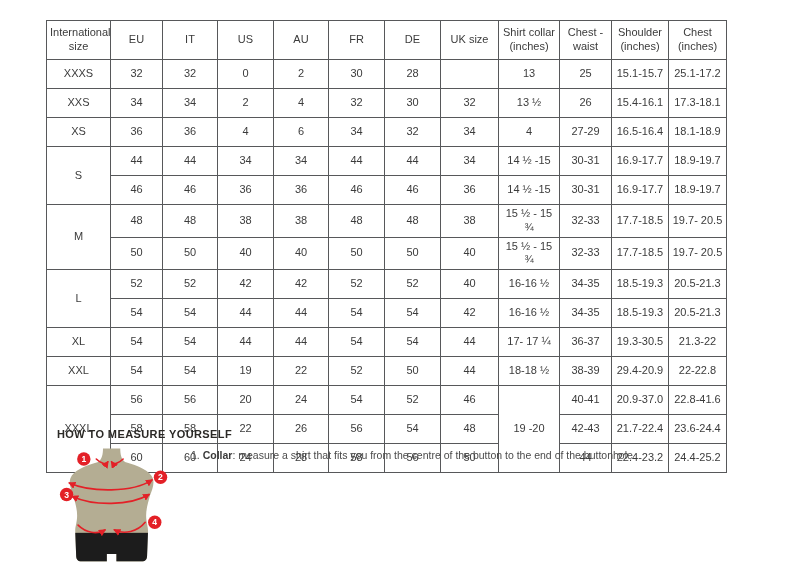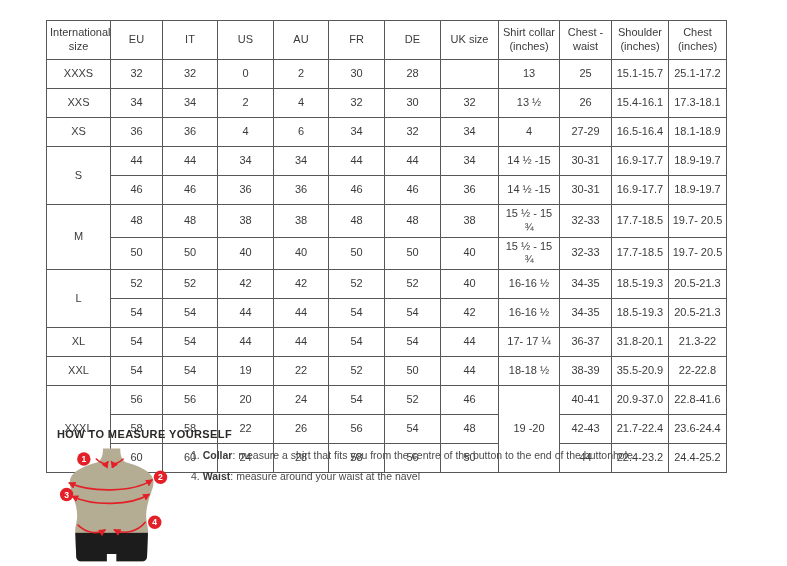--- a/index.html
+++ b/index.html
@@ -194,35 +194,35 @@
           <td>XL</td>
           <td>54</td>
           <td>54</td>
           <td>44</td>
           <td>44</td>
           <td>54</td>
           <td>54</td>
           <td>44</td>
           <td>17- 17 ¼</td>
           <td>36-37</td>
-          <td>31.8-20.1</td>
+          <td>19.3-30.5</td>
           <td>21.3-22</td>
         </tr>
         <tr>
           <td>XXL</td>
           <td>54</td>
           <td>54</td>
           <td>19</td>
           <td>22</td>
           <td>52</td>
           <td>50</td>
           <td>44</td>
           <td>18-18 ½</td>
           <td>38-39</td>
-          <td>35.5-20.9</td>
+          <td>29.4-20.9</td>
           <td>22-22.8</td>
         </tr>
         <tr>
           <td rowspan="3">XXXL</td>
           <td>56</td>
           <td>56</td>
           <td>20</td>
           <td>24</td>
           <td>54</td>
           <td>52</td>
@@ -289,18 +289,17 @@
               <text x="108" y="33.2" text-anchor="middle" font-size="9" font-weight="bold" fill="#ffffff" font-family="&quot;Liberation Sans&quot;, sans-serif">2</text>
               <circle cx="10" cy="48" r="7" fill="#e32027"></circle>
               <text x="10" y="51.2" text-anchor="middle" font-size="9" font-weight="bold" fill="#ffffff" font-family="&quot;Liberation Sans&quot;, sans-serif">3</text>
               <circle cx="102" cy="77" r="7" fill="#e32027"></circle>
               <text x="102" y="80.2" text-anchor="middle" font-size="9" font-weight="bold" fill="#ffffff" font-family="&quot;Liberation Sans&quot;, sans-serif">4</text>
             </g>
         </svg>
       </div>
       <ol class="steps" id="steps">
           <li><span>1. </span><b>Collar</b><span>: measure a shirt that fits you from the centre of the button to the end of the buttonhole</span></li>
-          <li><span>4. </span><b>Waist</b><span>: measure around your waist at the navel</span></li>
         </ol>
     </div>
   </div>
 
 </div>
 
 </body></html>

